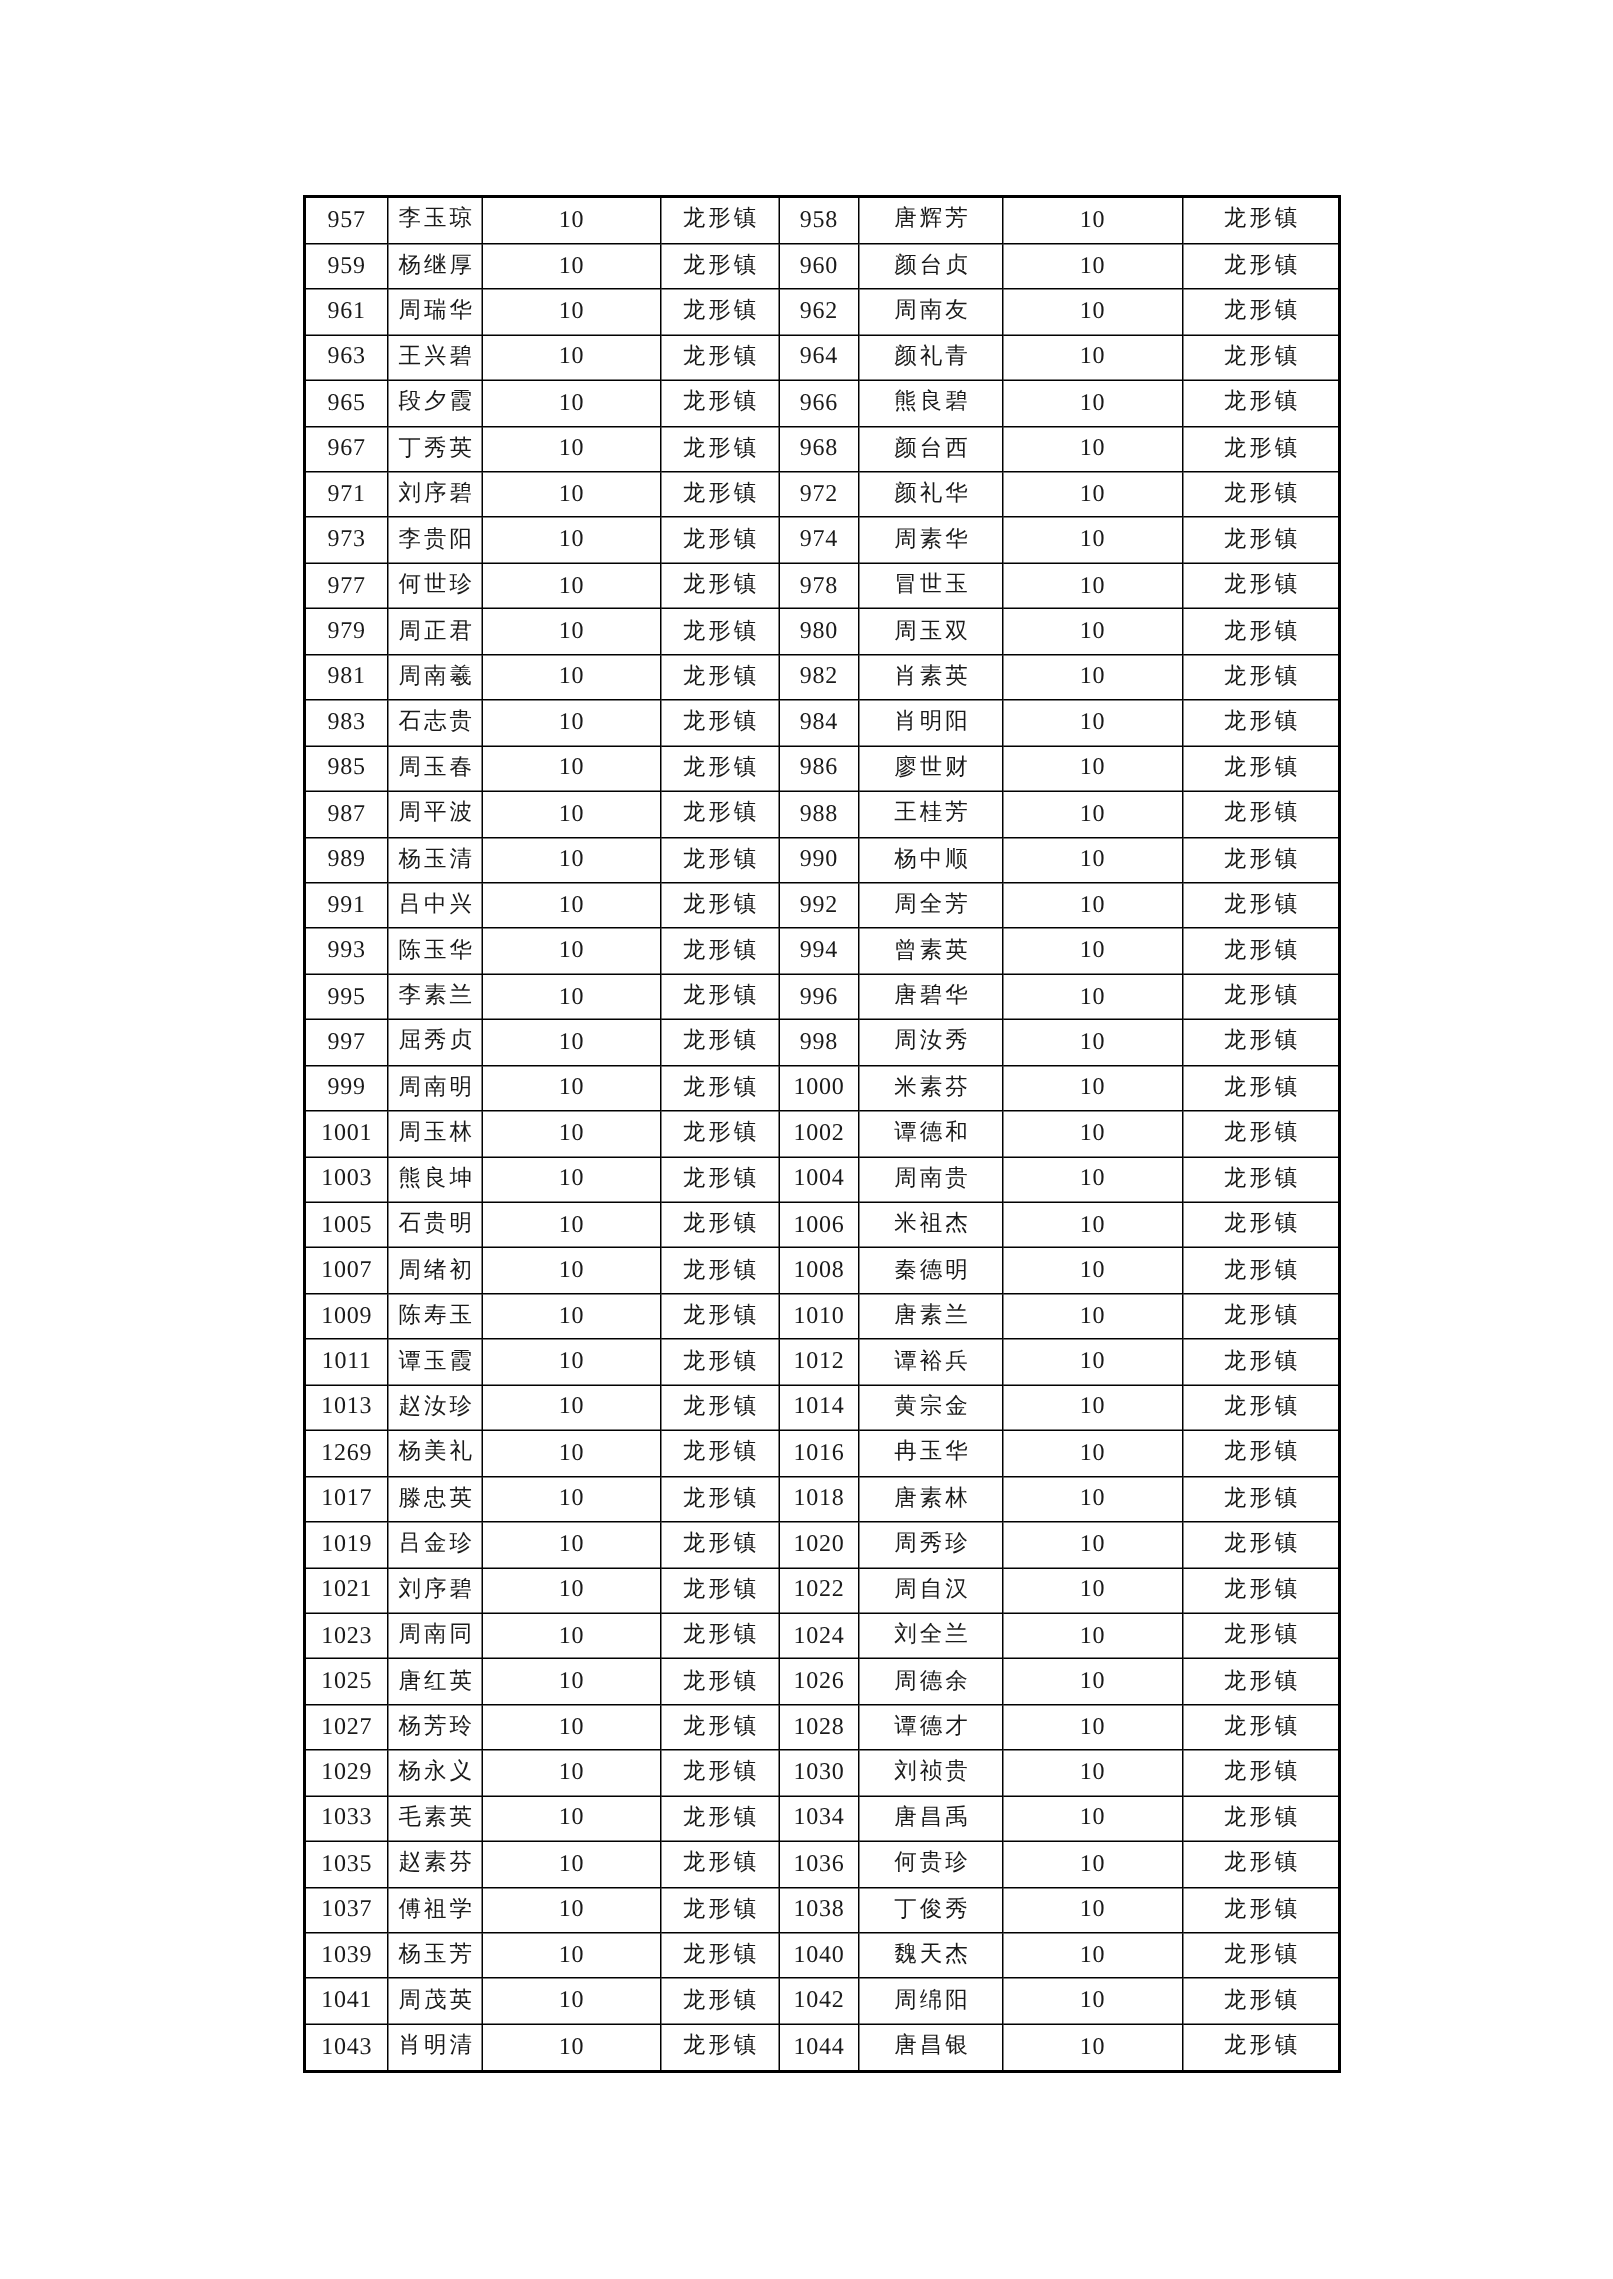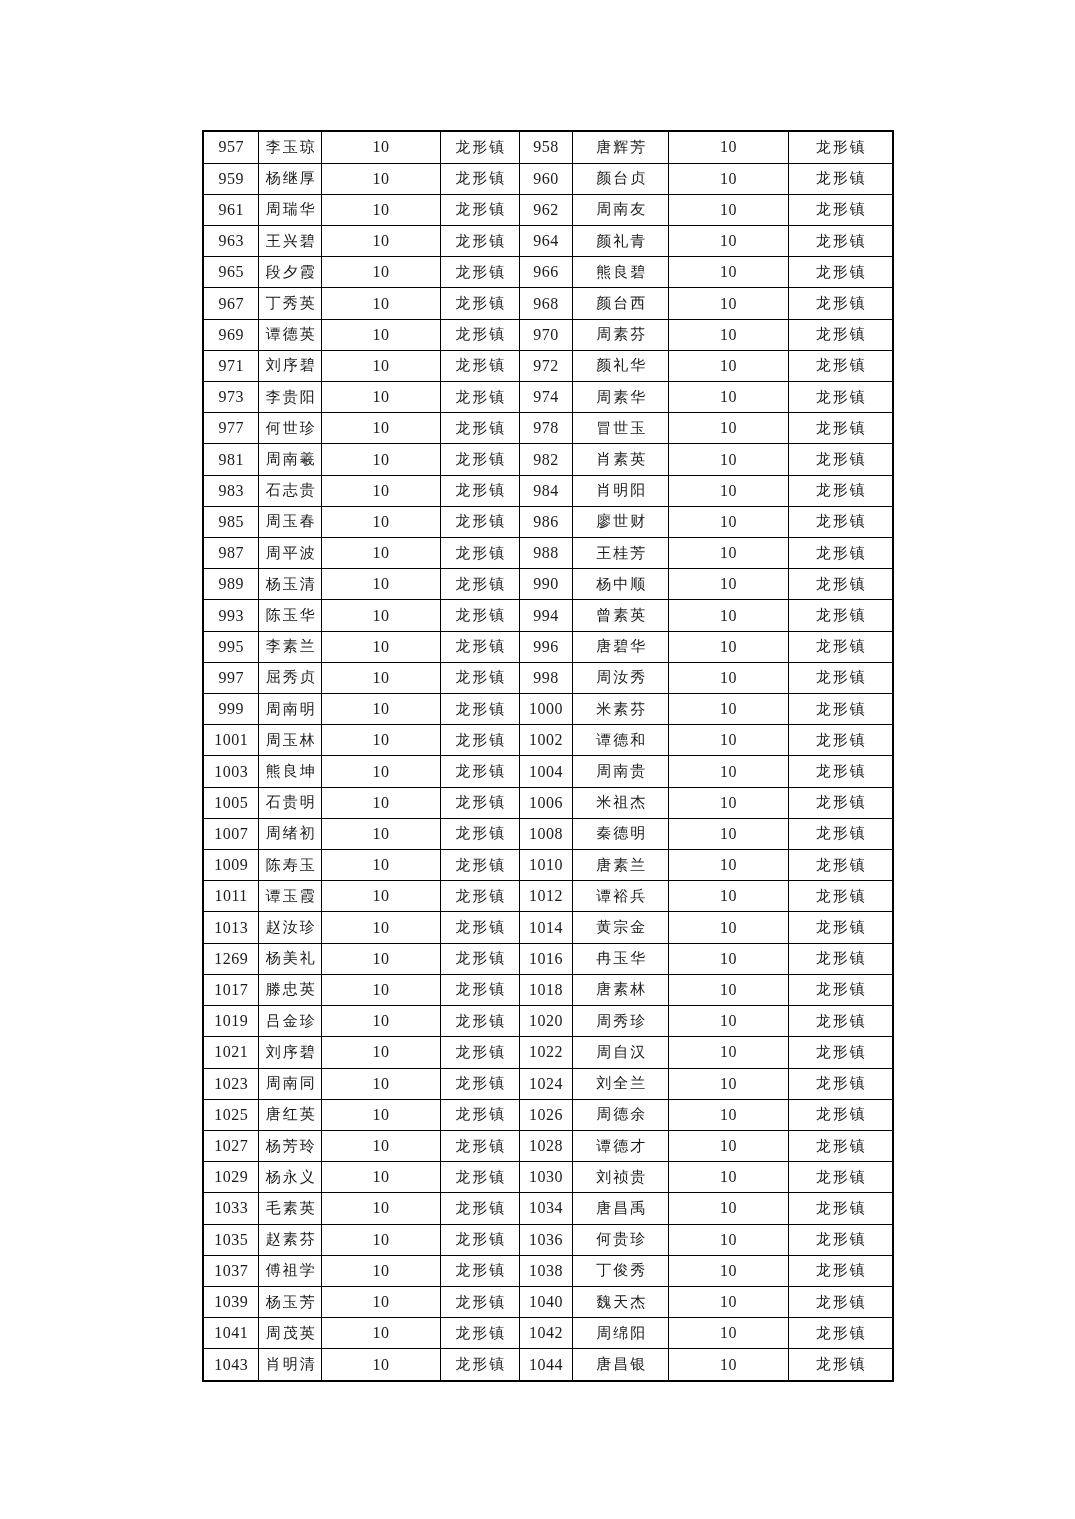--- a/index.html
+++ b/index.html
@@ -116,30 +116,20 @@
           <td class="num">967</td>
           <td class="cjk">丁秀英</td>
           <td class="num">10</td>
           <td class="cjk">龙形镇</td>
           <td class="num">968</td>
           <td class="cjk">颜台西</td>
           <td class="num">10</td>
           <td class="cjk">龙形镇</td>
         </tr>
         <tr>
-          <td class="num">969</td>
-          <td class="cjk">谭德英</td>
-          <td class="num">10</td>
-          <td class="cjk">龙形镇</td>
-          <td class="num">970</td>
-          <td class="cjk">周素芬</td>
-          <td class="num">10</td>
-          <td class="cjk">龙形镇</td>
-        </tr>
-        <tr>
           <td class="num">971</td>
           <td class="cjk">刘序碧</td>
           <td class="num">10</td>
           <td class="cjk">龙形镇</td>
           <td class="num">972</td>
           <td class="cjk">颜礼华</td>
           <td class="num">10</td>
           <td class="cjk">龙形镇</td>
         </tr>
         <tr>
@@ -156,20 +146,30 @@
           <td class="num">977</td>
           <td class="cjk">何世珍</td>
           <td class="num">10</td>
           <td class="cjk">龙形镇</td>
           <td class="num">978</td>
           <td class="cjk">冒世玉</td>
           <td class="num">10</td>
           <td class="cjk">龙形镇</td>
         </tr>
         <tr>
+          <td class="num">979</td>
+          <td class="cjk">周正君</td>
+          <td class="num">10</td>
+          <td class="cjk">龙形镇</td>
+          <td class="num">980</td>
+          <td class="cjk">周玉双</td>
+          <td class="num">10</td>
+          <td class="cjk">龙形镇</td>
+        </tr>
+        <tr>
           <td class="num">981</td>
           <td class="cjk">周南羲</td>
           <td class="num">10</td>
           <td class="cjk">龙形镇</td>
           <td class="num">982</td>
           <td class="cjk">肖素英</td>
           <td class="num">10</td>
           <td class="cjk">龙形镇</td>
         </tr>
         <tr>
@@ -202,20 +202,30 @@
           <td class="num">10</td>
           <td class="cjk">龙形镇</td>
         </tr>
         <tr>
           <td class="num">989</td>
           <td class="cjk">杨玉清</td>
           <td class="num">10</td>
           <td class="cjk">龙形镇</td>
           <td class="num">990</td>
           <td class="cjk">杨中顺</td>
+          <td class="num">10</td>
+          <td class="cjk">龙形镇</td>
+        </tr>
+        <tr>
+          <td class="num">991</td>
+          <td class="cjk">吕中兴</td>
+          <td class="num">10</td>
+          <td class="cjk">龙形镇</td>
+          <td class="num">992</td>
+          <td class="cjk">周全芳</td>
           <td class="num">10</td>
           <td class="cjk">龙形镇</td>
         </tr>
         <tr>
           <td class="num">993</td>
           <td class="cjk">陈玉华</td>
           <td class="num">10</td>
           <td class="cjk">龙形镇</td>
           <td class="num">994</td>
           <td class="cjk">曾素英</td>

